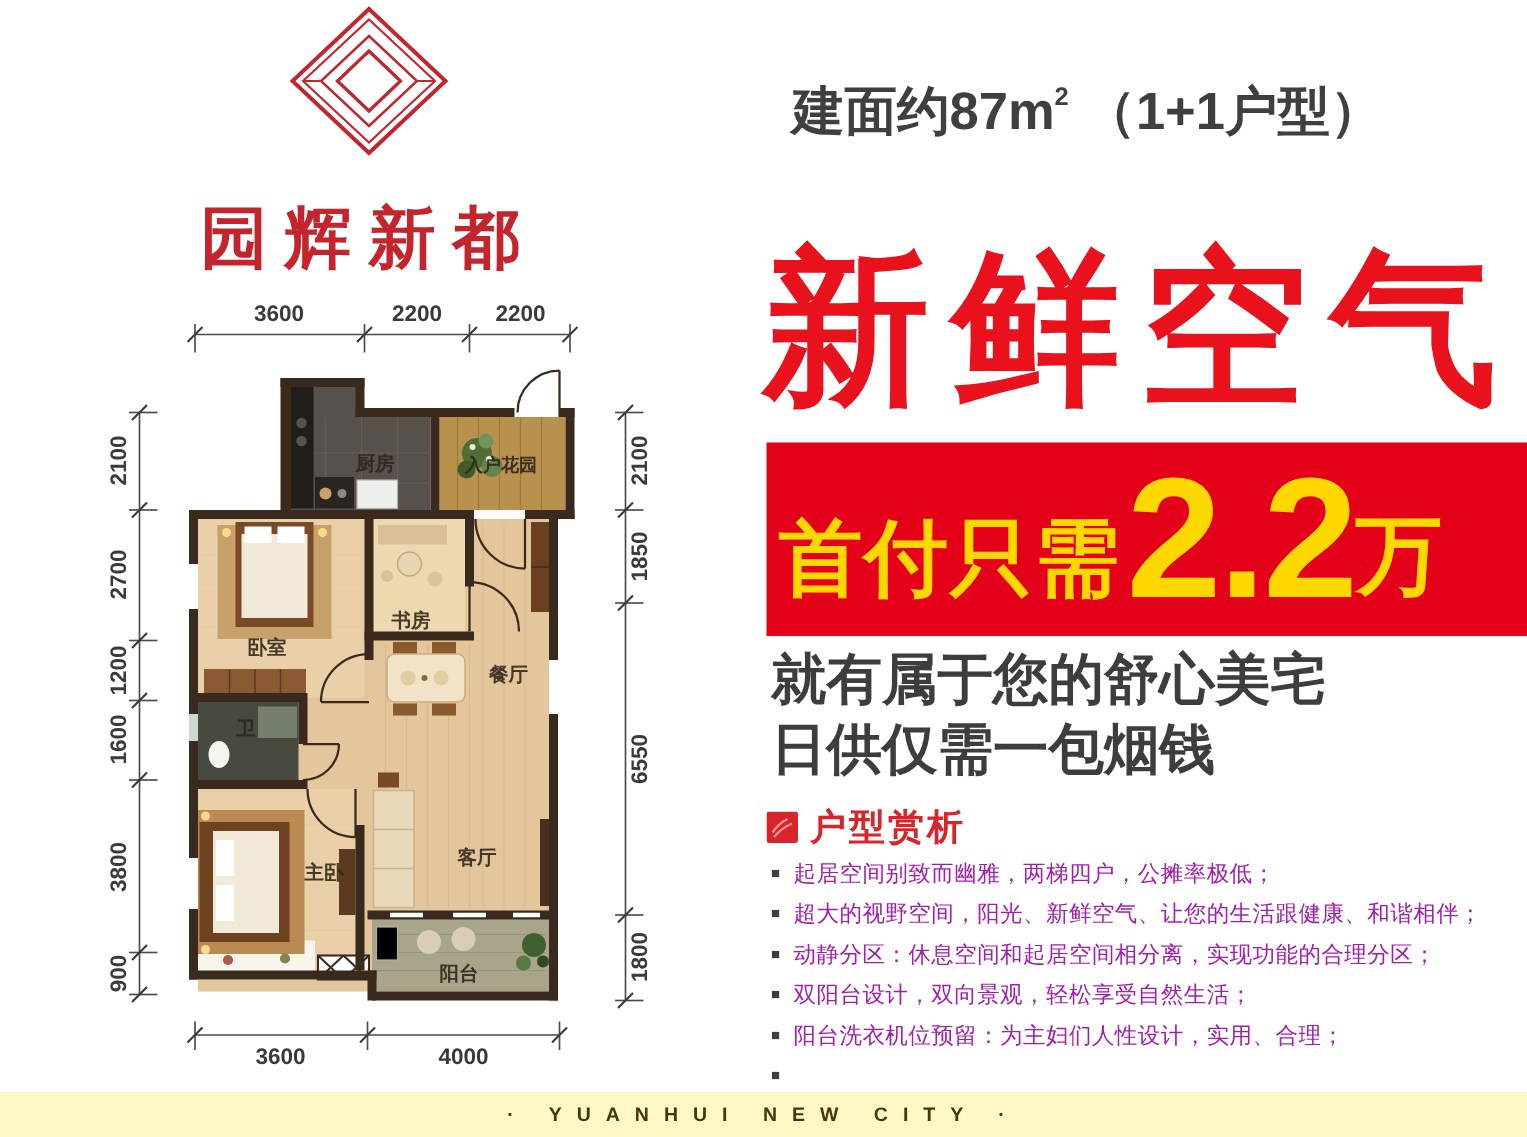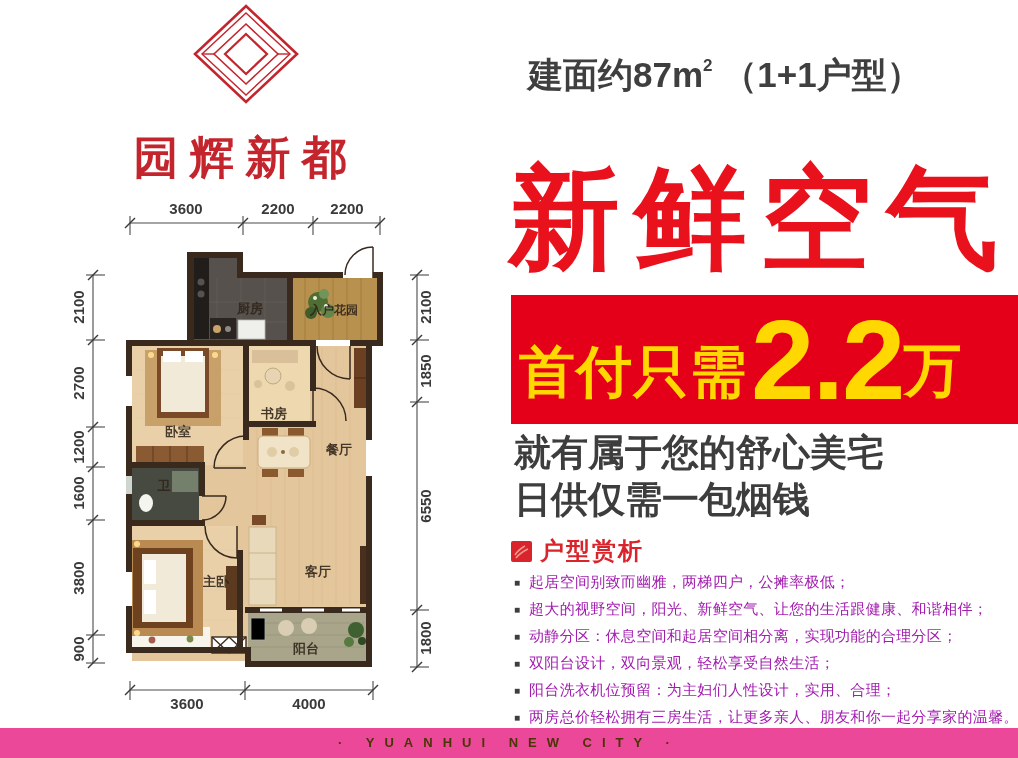--- a/index.html
+++ b/index.html
@@ -30,21 +30,21 @@
   .bullets li{display:flex;align-items:flex-start;height:27px;white-space:nowrap;}
   .bullets .mk{font-size:10px;color:#3e3e3e;margin:4px 9px 0 0;flex:none;}
   .bullets .tx{font-size:15px;color:#a21caf;letter-spacing:0.3px;}
 
   
   .gold-band{position:absolute;left:0;bottom:0;width:100%;height:30px;
     background:
       radial-gradient(circle at 360px -40px, rgba(255,255,255,0.35) 0 8px, rgba(255,255,255,0) 9px 16px, rgba(255,255,255,0.25) 17px 22px, rgba(255,255,255,0) 23px 60px),
       radial-gradient(circle at 880px 50px, rgba(120,60,0,0.30) 0 20px, rgba(120,60,0,0) 21px 70px),
       linear-gradient(90deg,#b5832a 0%,#d8ab48 10%,#ecd276 20%,#f4e7a8 30%,#dcb14a 42%,#b37d1e 50%,#8f5c10 56%,#c89435 65%,#e6c express 75%,#9a6a1a 85%,#c79b3d 100%);
-    background-color:#ec4899;text-align:center;}
+    background-color:#fef9c3;text-align:center;}
   .gold-band .band-text{line-height:30px;font-size:13px;font-weight:700;color:#4a3505;
     letter-spacing:10px;white-space:nowrap;}
 
   
   .floorplan{position:absolute;left:60px;top:190px;width:420px;height:520px;}
   .fp-label{font-size:13px;font-weight:700;fill:#2f241a;opacity:0.88;}
   .fp-label-sm{font-size:12px;font-weight:700;fill:#2f241a;opacity:0.9;}
   .dim-txt{font-size:15px;font-weight:700;fill:#3a3a3a;}
   .dimline{stroke:#4a4a4a;stroke-width:1.1;}
   .tick{stroke:#3a3a3a;stroke-width:1.4;}
@@ -382,21 +382,20 @@
     <li>
         <span class="mk">■</span>
         <span class="tx">双阳台设计，双向景观，轻松享受自然生活；</span>
       </li>
     <li>
         <span class="mk">■</span>
         <span class="tx">阳台洗衣机位预留：为主妇们人性设计，实用、合理；</span>
       </li>
     <li>
         <span class="mk">■</span>
-        <span class="tx">两房总价轻松拥有三房生活，让更多亲人、朋友和你一起分享家的温馨。</span>
       </li>
   </ul>
 
   <div class="gold-band">
     <div class="band-text">· YUANHUI NEW CITY ·</div>
   </div>
 
 </div>
 
 </body></html>

